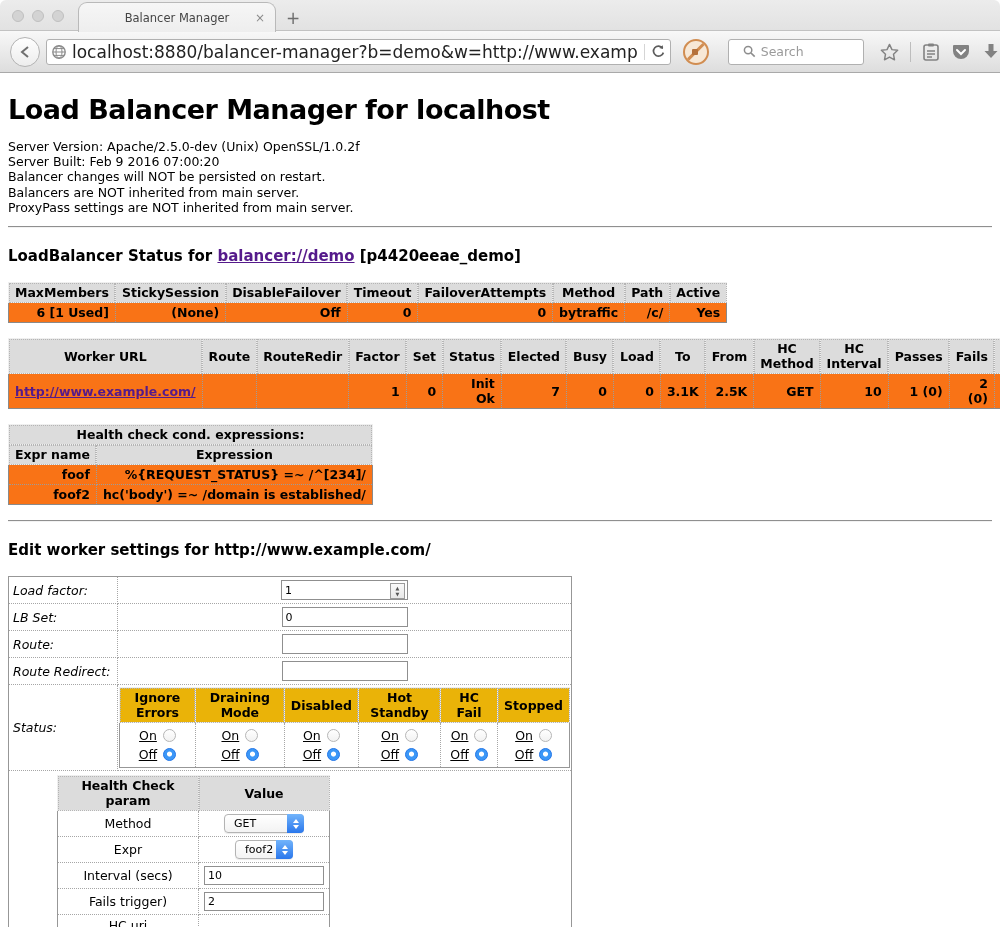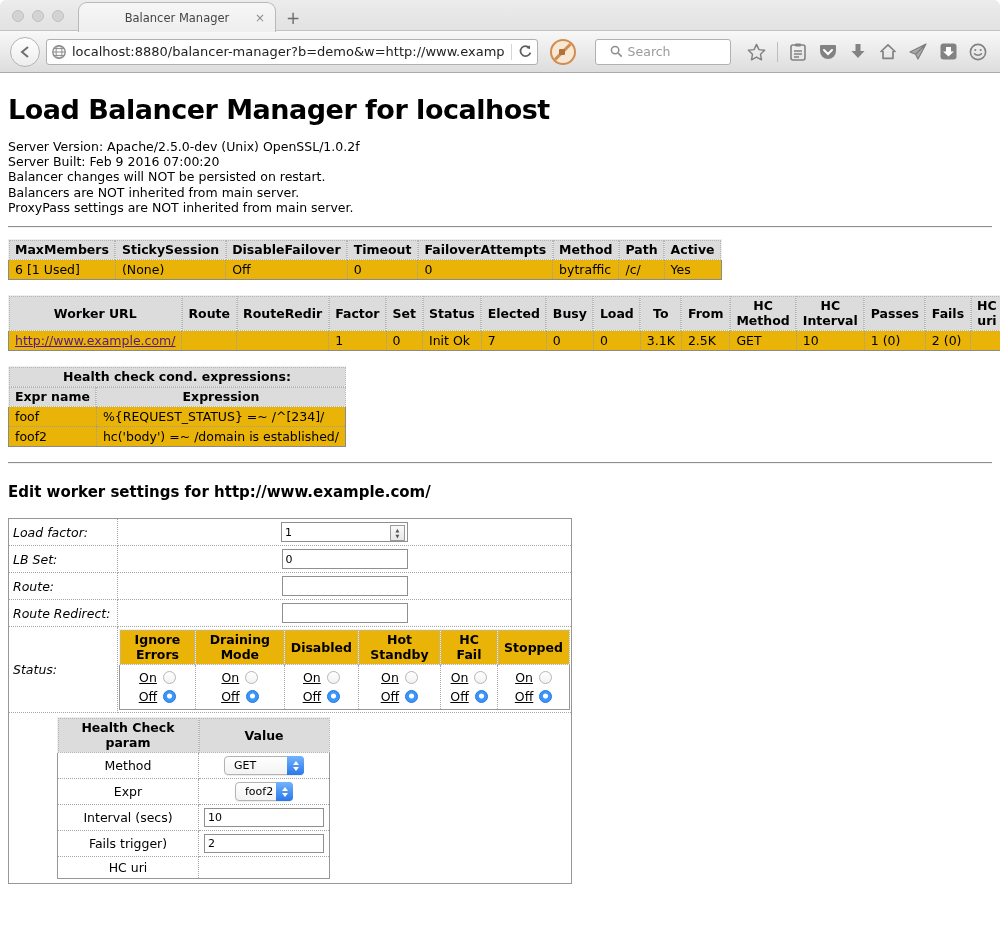--- a/index.html
+++ b/index.html
@@ -15,43 +15,43 @@
        border:1px solid #b9b9b9;border-bottom:none;border-radius:9px 9px 0 0;
        display:flex;align-items:center;justify-content:center;font-size:11.5px;color:#454545;}
   .tab .close{position:absolute;right:10px;color:#8a8a8a;font-size:12px;cursor:default;}
   .newtab{position:absolute;left:286px;top:8px;font-size:17px;color:#6d6d6d;}
   .toolbar{height:42px;background:linear-gradient(#f8f8f8,#dddddd);border-bottom:1px solid #a9a9a9;
            display:flex;align-items:center;padding:0 10px;box-sizing:border-box;}
   .navbtn{width:28px;height:28px;border-radius:50%;border:1px solid #b3b3b3;background:linear-gradient(#fefefe,#ededed);
           display:flex;align-items:center;justify-content:center;color:#6f6f6f;font-size:15px;flex:0 0 auto;}
   .urlbar{height:26px;flex:0 0 352px;margin-left:6px;background:#fff;border:1px solid #b0b0b0;border-radius:3px;
           display:flex;align-items:center;padding:0 4px;box-sizing:border-box;}
-  .urlbar .url{flex:1;font-size:13px;color:#222;white-space:nowrap;overflow:hidden;margin-left:5px;}
+  .urlbar .url{flex:1;font-size:17px;color:#222;white-space:nowrap;overflow:hidden;margin-left:5px;}
   .urlsep{width:1px;height:16px;background:#d5d5d5;margin:0 6px;}
   .blockbtn{width:22px;height:22px;border-radius:50%;border:2px solid #d18d51;background:#f7e8d6;
             position:relative;margin-left:12px;flex:0 0 auto;overflow:hidden;}
   .blockbtn::before{content:"";position:absolute;left:-2px;top:9px;width:26px;height:2.5px;background:#d18d51;transform:rotate(-45deg);}
   .blockbtn::after{content:"";position:absolute;left:7px;top:8px;width:6px;height:6px;background:#b5713a;border-radius:1px;}
   .searchbar{height:26px;flex:0 0 136px;margin-left:19px;background:#fff;border:1px solid #b0b0b0;border-radius:3px;
              display:flex;align-items:center;padding:0 14px;box-sizing:border-box;}
   .searchbar .ph{font-size:12.5px;color:#9a9a9a;margin-left:5px;}
   .iconrow{display:flex;align-items:center;margin-left:16px;gap:11px;flex:1;}
   .tbicon{width:19px;height:19px;display:flex;align-items:center;justify-content:center;flex:0 0 auto;}
   .vsep{width:1px;height:20px;background:#bdbdbd;flex:0 0 auto;}
   
   .content{padding:0 8px;background:#fff;}
   h1{font-size:27px;margin:21px 0 0 0;letter-spacing:-0.5px;}
   .info{margin-top:14px;font-size:12.5px;line-height:15.2px;}
   hr{border:none;border-top:1px solid #8f8f8f;border-bottom:1px solid #f2f2f2;margin:11px 0;}
   h3{font-size:15px;margin:19px 0 17px 0;}
   a{color:#551a8b;}
-  table.data{border-collapse:collapse;border:1px solid #8a8a8a;font-size:12.5px;margin-bottom:15px;background:#eab308;}
+  table.data{border-collapse:collapse;border:1px solid #8a8a8a;font-size:12.5px;margin-bottom:15px;background:#f97316;}
   table.data th{background:#dcdcdc;border:1px solid #efefef;outline:1px dotted #b5b5b5;outline-offset:-1px;
                 padding:2px 6px;font-weight:bold;text-align:center;}
-  table.data td{border:1px dotted #9c9c9c;padding:2px 6px;text-align:left;}
+  table.data td{border:1px dotted #9c9c9c;padding:2px 6px;text-align:right;font-weight:bold;}
   
   table.formtbl{border-collapse:collapse;border:1px solid #979797;font-size:12.5px;width:564px;margin-top:16px;}
   table.formtbl > tbody > tr > td{border:1px dotted #a6a6a6;padding:3px 4px;}
   td.flabel{width:100px;text-align:left;font-style:italic;}
   td.fval{text-align:center;}
   input.txt{width:118px;height:16px;border:1px solid #8f8f8f;font-size:11px;font-family:inherit;padding:1px 3px;background:#fff;}
   .numwrap{position:relative;display:inline-block;}
   .numwrap input{padding-right:18px;width:104px;}
   .spinner{position:absolute;right:3px;top:3px;width:13px;height:14px;border:1px solid #9b9b9b;background:linear-gradient(#fafafa,#e8e8e8);
            display:flex;flex-direction:column;align-items:center;justify-content:center;font-size:5px;line-height:6px;color:#555;}
@@ -187,20 +187,21 @@
   <div class="info">
     <div>Server Version: Apache/2.5.0-dev (Unix) OpenSSL/1.0.2f</div>
     <div>Server Built: Feb 9 2016 07:00:20</div>
     <div>Balancer changes will NOT be persisted on restart.</div>
     <div>Balancers are NOT inherited from main server.</div>
     <div>ProxyPass settings are NOT inherited from main server.</div>
   </div>
 
   <hr>
 
+  <h3><span>LoadBalancer Status for </span><a href="#">balancer://demo</a><span> [p4420eeae_demo]</span></h3>
 
   <table class="data">
     <tbody>
         <tr>
       <th>MaxMembers</th>
       <th>StickySession</th>
       <th>DisableFailover</th>
       <th>Timeout</th>
       <th>FailoverAttempts</th>
       <th>Method</th>

